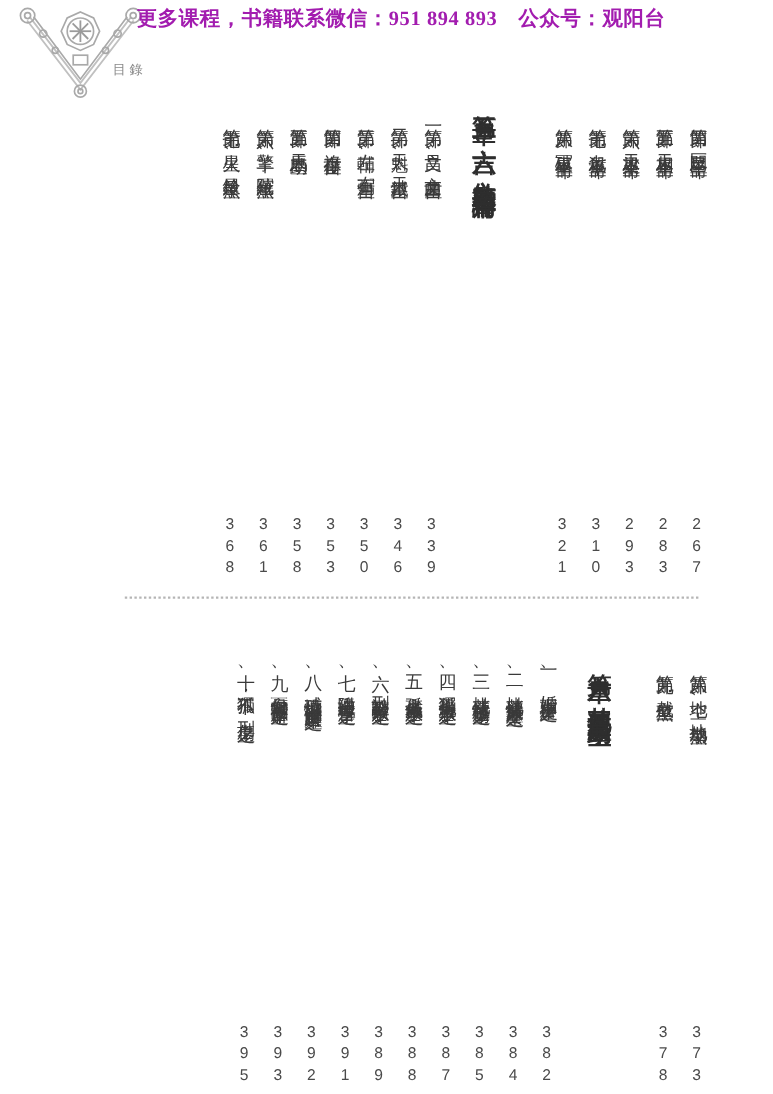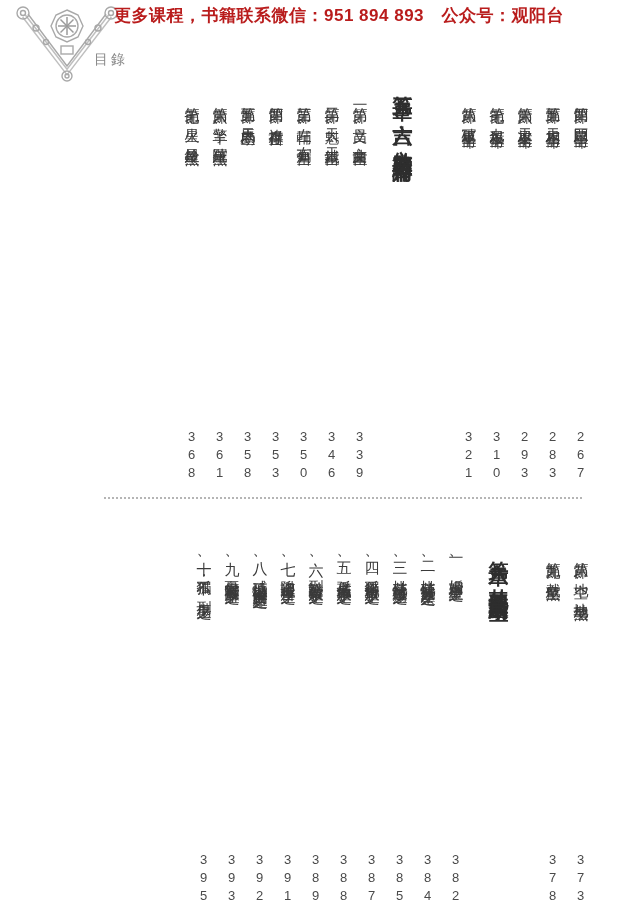--- a/index.html
+++ b/index.html
@@ -2,24 +2,24 @@
 <html><head>
 <meta charset="utf-8">
 <style>
   * { margin:0; padding:0; box-sizing:border-box; }
   html,body { width:644px; height:912px; background:#ffffff; overflow:hidden;
               font-family:"Liberation Serif","DejaVu Serif",serif; }
   .page { position:relative; width:644px; height:912px; background:#fff; }
 
   
   .promo { position:absolute; left:114px; top:4px; font-size:17px; font-weight:bold;
-           color:#b91c1c; letter-spacing:0.5px; white-space:nowrap;
-           font-family:Liberation Sans, sans-serif; }
+           color:#a21caf; letter-spacing:0.5px; white-space:nowrap;
+           font-family:Liberation Serif, serif; }
   .seal { position:absolute; left:14px; top:2px; }
-  .toc-label { position:absolute; left:94px; top:51px; font-size:14px; color:#8a8a8a;
+  .toc-label { position:absolute; left:94px; top:51px; font-size:11px; color:#8a8a8a;
                letter-spacing:3px; }
 
   
   .toc { position:absolute; right:56px; writing-mode:vertical-rl; text-orientation:upright;
          line-height:1; color:#3a3a3a; }
   .toc-top { top:95px; height:392px; }
   .toc-bottom { top:550px; height:356px; }
 
   .entry { position:relative; height:100%; margin-left:13px; font-size:15px;
            letter-spacing:1.5px; }

